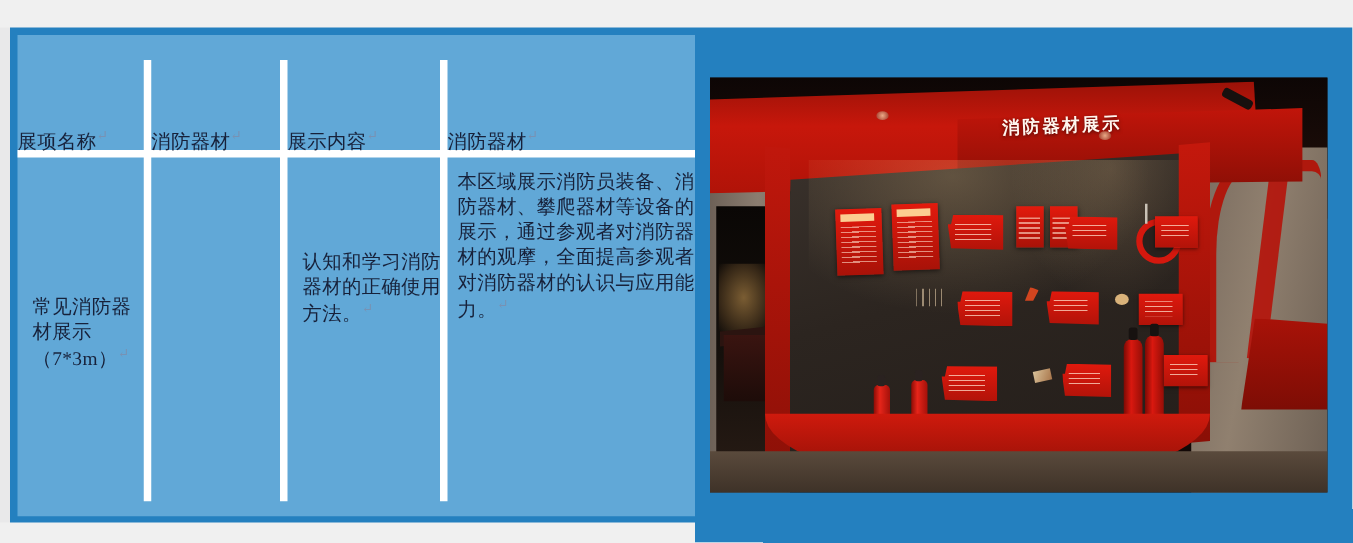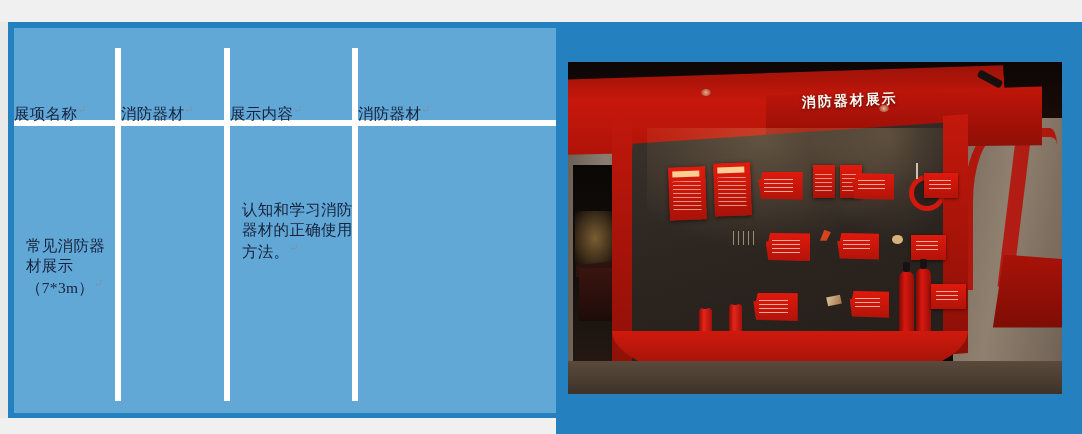--- a/index.html
+++ b/index.html
@@ -358,20 +358,21 @@
       <div class="hrule"></div>
 
       <div class="cell head h1"><span>展项名称</span><span class="pilcrow">↵</span></div>
       <div class="cell head h2"><span>消防器材</span><span class="pilcrow">↵</span></div>
       <div class="cell head h3"><span>展示内容</span><span class="pilcrow">↵</span></div>
       <div class="cell head h4"><span>消防器材</span><span class="pilcrow">↵</span></div>
 
       <div class="cell body-cell body c1"><span>常见消防器材展示（7*3m）</span><span class="pilcrow">↵</span></div>
       <div class="cell body-cell body c2"><span></span></div>
       <div class="cell body-cell body c3"><span>认知和学习消防器材的正确使用方法。</span><span class="pilcrow">↵</span></div>
+      <div class="cell body-cell body c4"><span>本区域展示消防员装备、消防器材、攀爬器材等设备的展示，通过参观者对消防器材的观摩，全面提高参观者对消防器材的认识与应用能力。</span><span class="pilcrow">↵</span></div>
 
     </div>
   </div>
 
   <div class="photo-panel">
     <div class="photo">
 
       <div class="ceiling"></div>
       <div class="right-wall"></div>
       <div class="right-red-1"></div>

